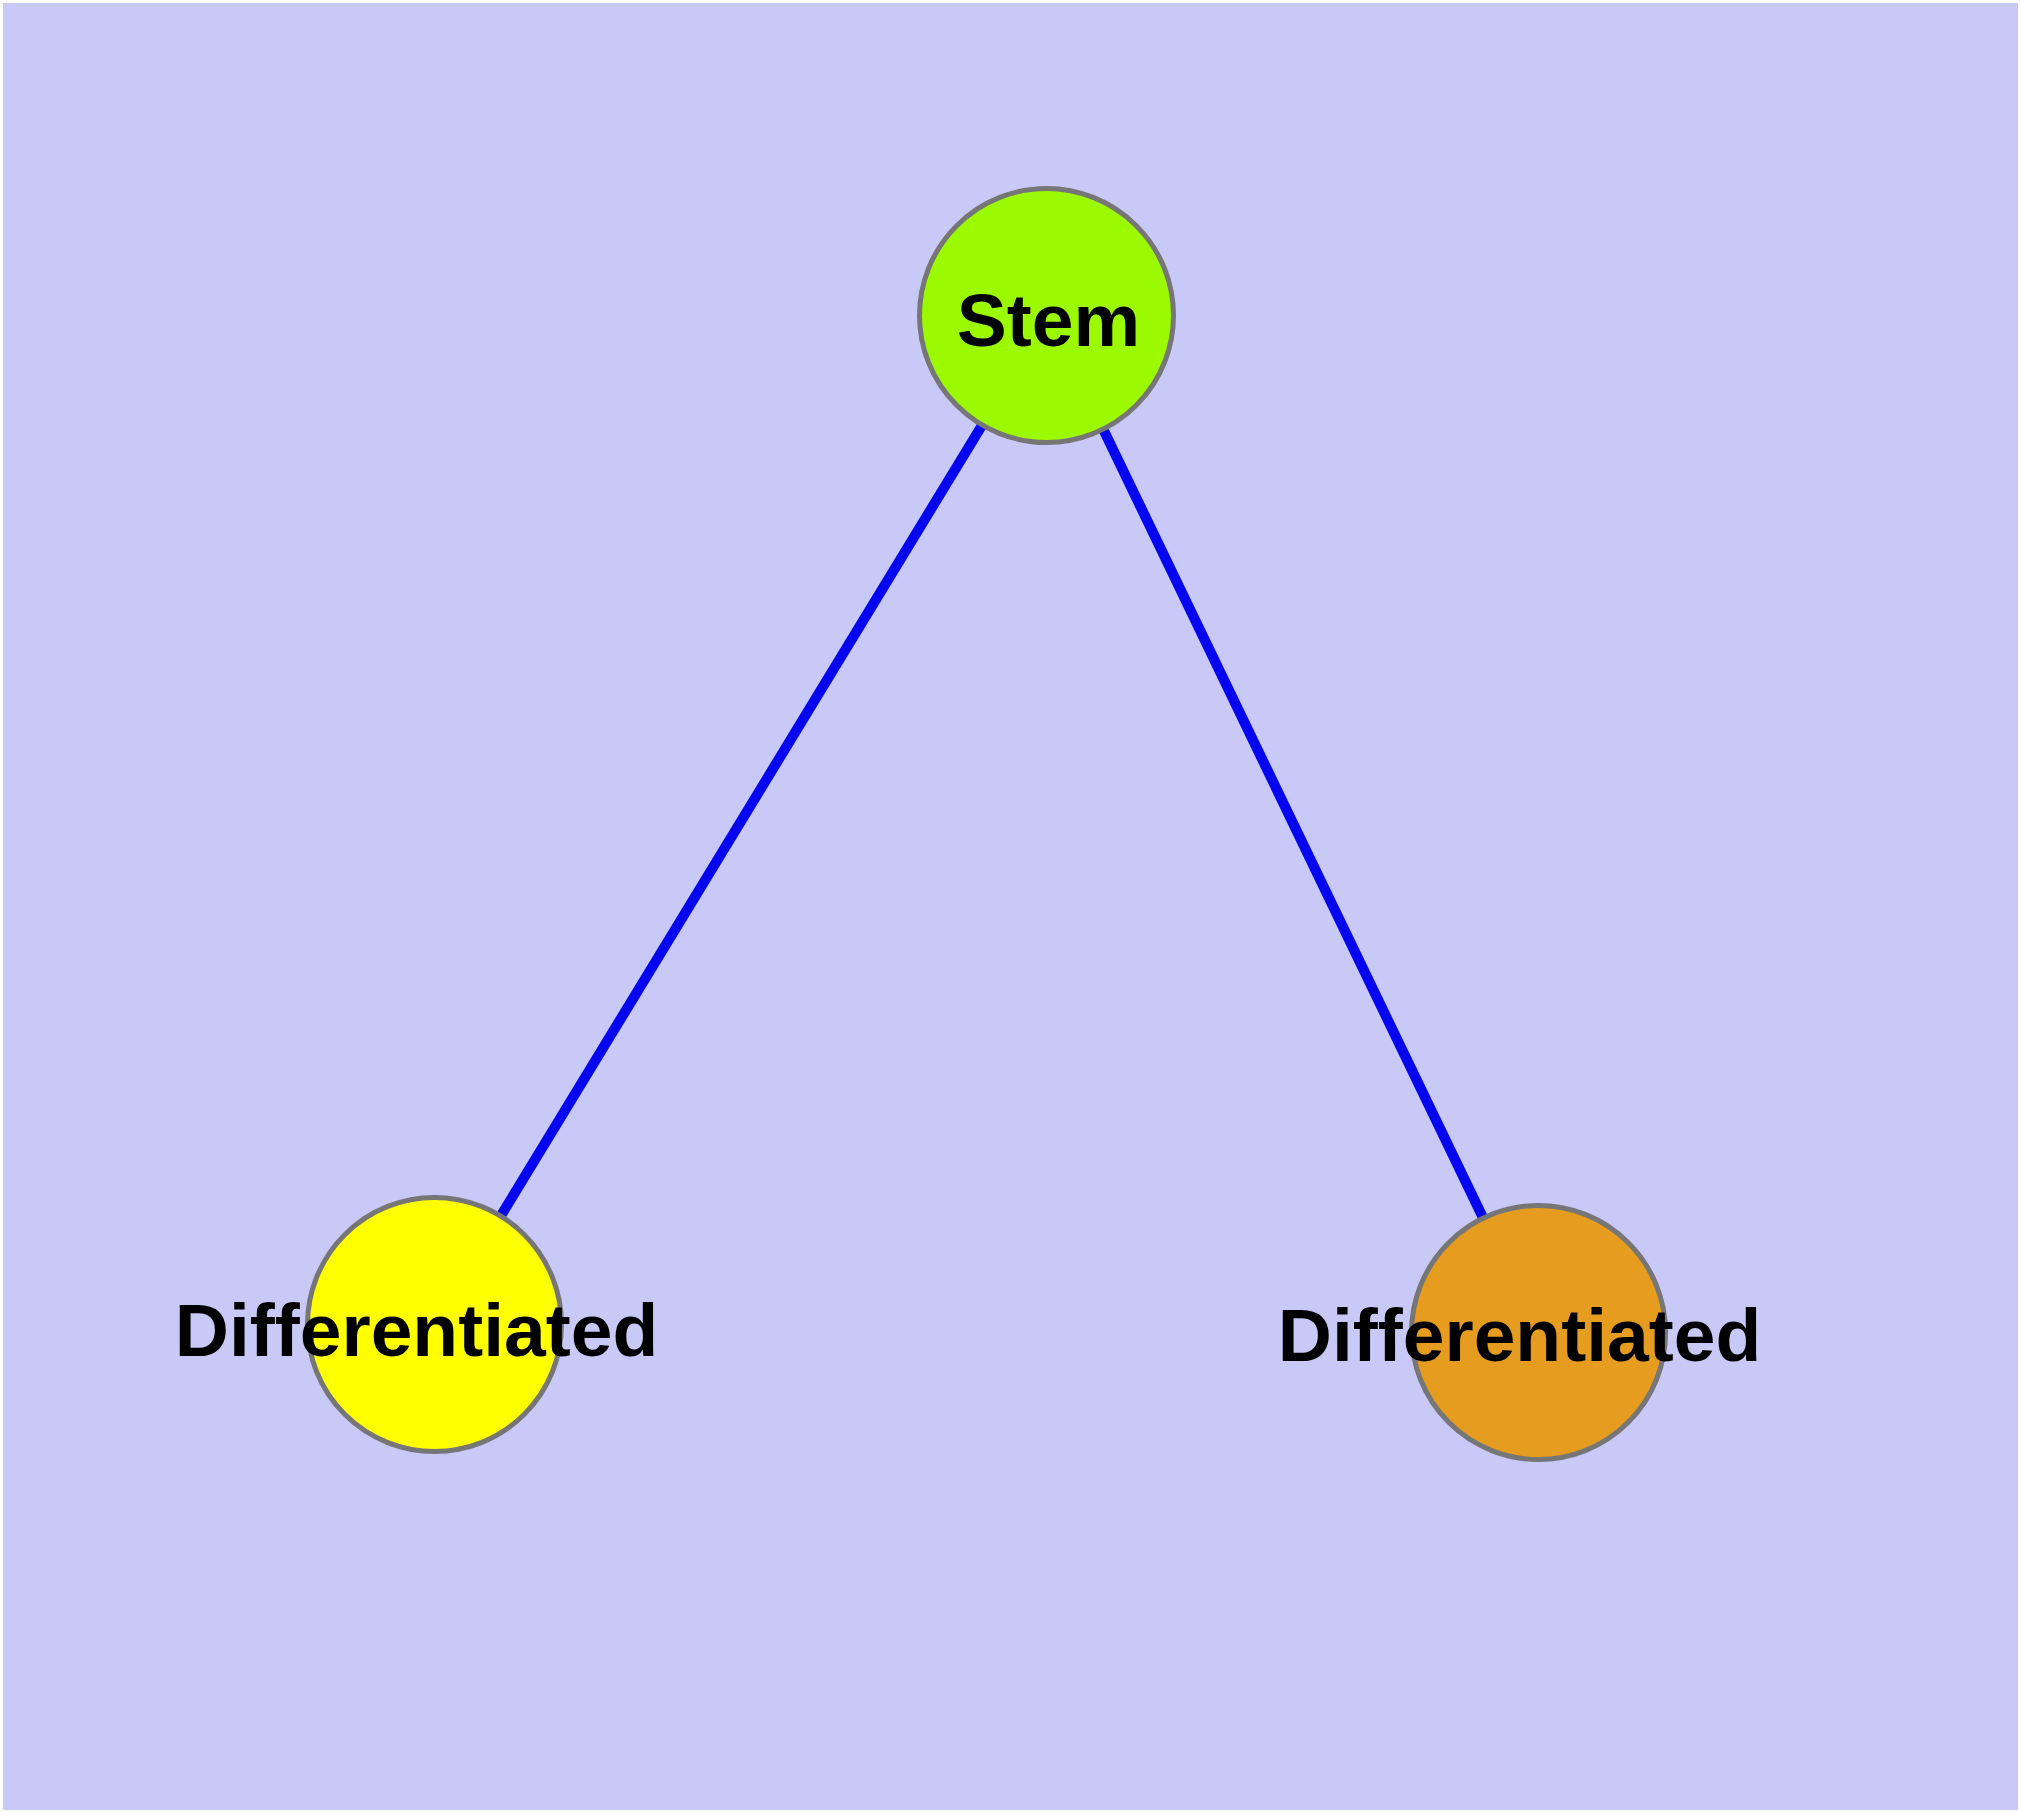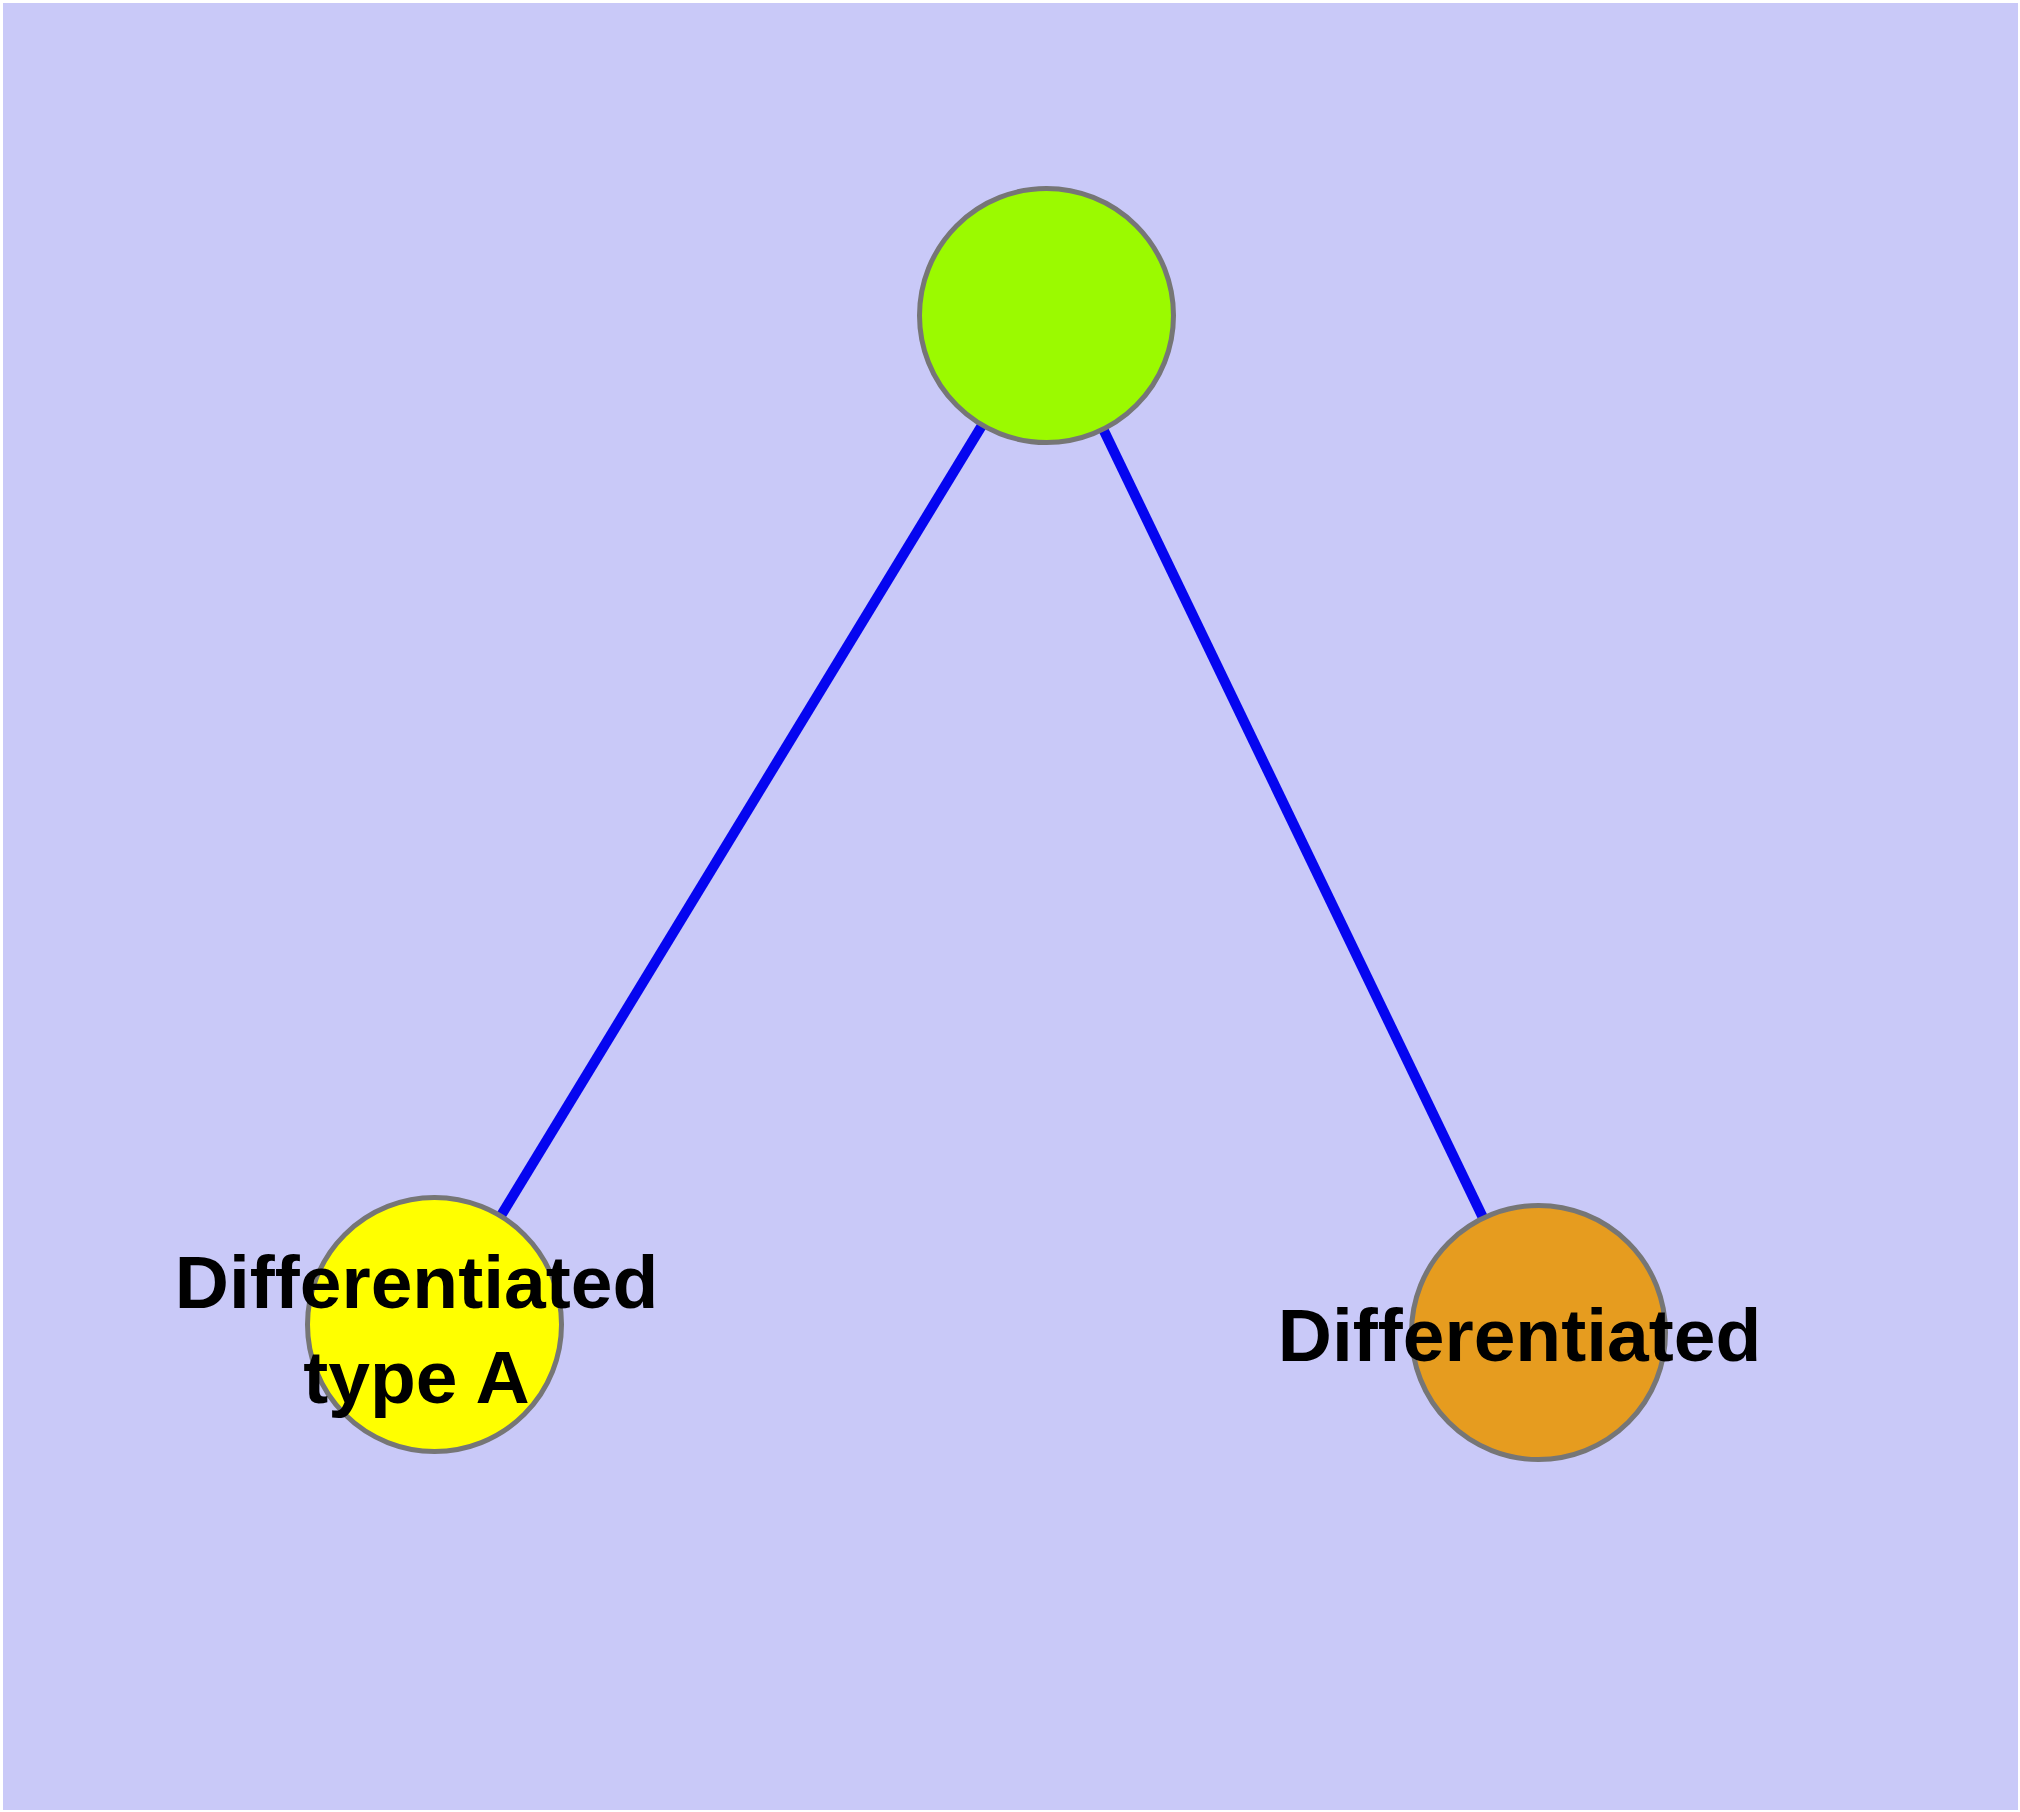--- a/index.html
+++ b/index.html
@@ -81,24 +81,26 @@
 
   <svg class="edges-layer" viewBox="0 0 2378 2132" aria-hidden="true">
     <line class="edge" x1="1234" y1="369" x2="509" y2="1560"></line>
     <line class="edge" x1="1234" y1="369" x2="1812" y2="1569"></line>
   </svg>
 
   <div class="node node-stem"></div>
   <div class="node node-type-a"></div>
   <div class="node node-type-b"></div>
 
+  <div class="node-label label-stem">
+    <span class="label-line">Stem</span>
+  </div>
 
   <div class="node-label label-type-a">
     <span class="label-line">Differentiated</span>
-    <span class="label-line">type A</span>
   </div>
 
   <div class="node-label label-type-b">
     <span class="label-line">Differentiated</span>
   </div>
 
 </div>
 
 
 </body></html>

